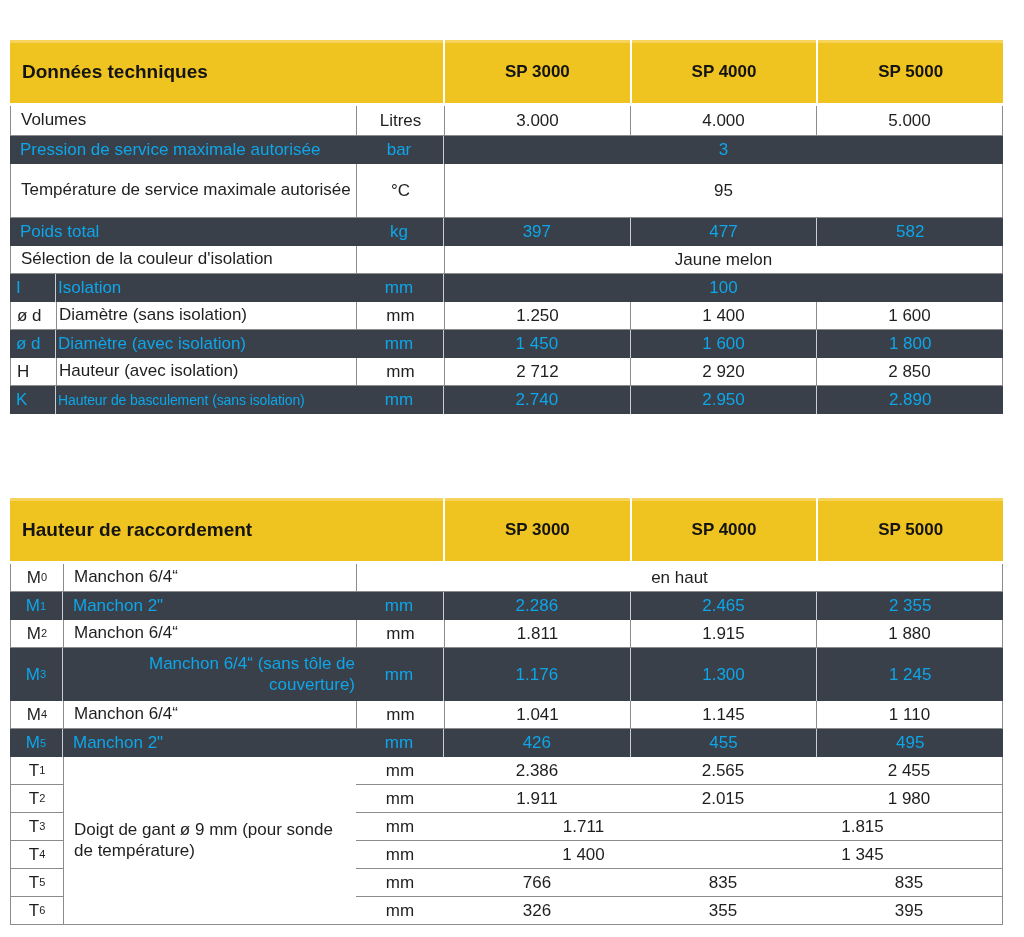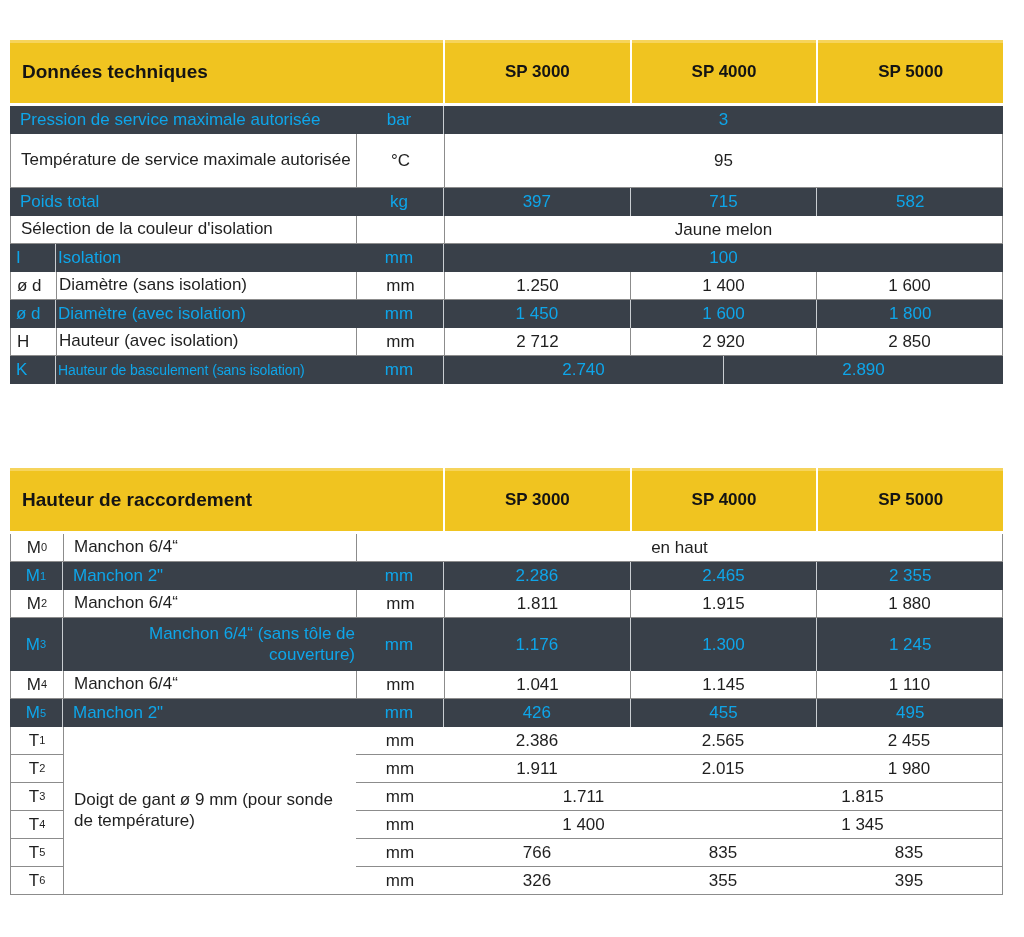--- a/index.html
+++ b/index.html
@@ -65,38 +65,45 @@
 <div class="page">
 
   <section class="tbl tbl1">
     <div class="hdr">
       <div class="hdr-left">Données techniques</div>
       <div class="hdr-col">SP 3000</div>
       <div class="hdr-col">SP 4000</div>
       <div class="hdr-col">SP 5000</div>
     </div>
 
+    <div class="row light h30">
+      <div class="c left">Volumes</div>
+      <div class="c unit">Litres</div>
+      <div class="c val">3.000</div>
+      <div class="c val">4.000</div>
+      <div class="c val">5.000</div>
+    </div>
 
     <div class="row dark">
       <div class="c left">Pression de service maximale autorisée</div>
       <div class="c unit">bar</div>
       <div class="c span">3</div>
     </div>
 
     <div class="row light h54">
       <div class="c left">Température de service maximale autorisée</div>
       <div class="c unit">°C</div>
       <div class="c span">95</div>
     </div>
 
     <div class="row dark">
       <div class="c left">Poids total</div>
       <div class="c unit">kg</div>
       <div class="c val">397</div>
-      <div class="c val">715</div>
+      <div class="c val">477</div>
       <div class="c val">582</div>
     </div>
 
     <div class="row light">
       <div class="c left">Sélection de la couleur d'isolation</div>
       <div class="c unit"></div>
       <div class="c span">Jaune melon</div>
     </div>
 
     <div class="row dark">
@@ -131,20 +138,21 @@
       <div class="c val">2 712</div>
       <div class="c val">2 920</div>
       <div class="c val">2 850</div>
     </div>
 
     <div class="row dark">
       <div class="c code">K</div>
       <div class="c label condensed">Hauteur de basculement (sans isolation)</div>
       <div class="c unit">mm</div>
       <div class="c val">2.740</div>
+      <div class="c val">2.950</div>
       <div class="c val">2.890</div>
     </div>
   </section>
 
   <section class="tbl tbl2">
     <div class="hdr">
       <div class="hdr-left">Hauteur de raccordement</div>
       <div class="hdr-col">SP 3000</div>
       <div class="hdr-col">SP 4000</div>
       <div class="hdr-col">SP 5000</div>

